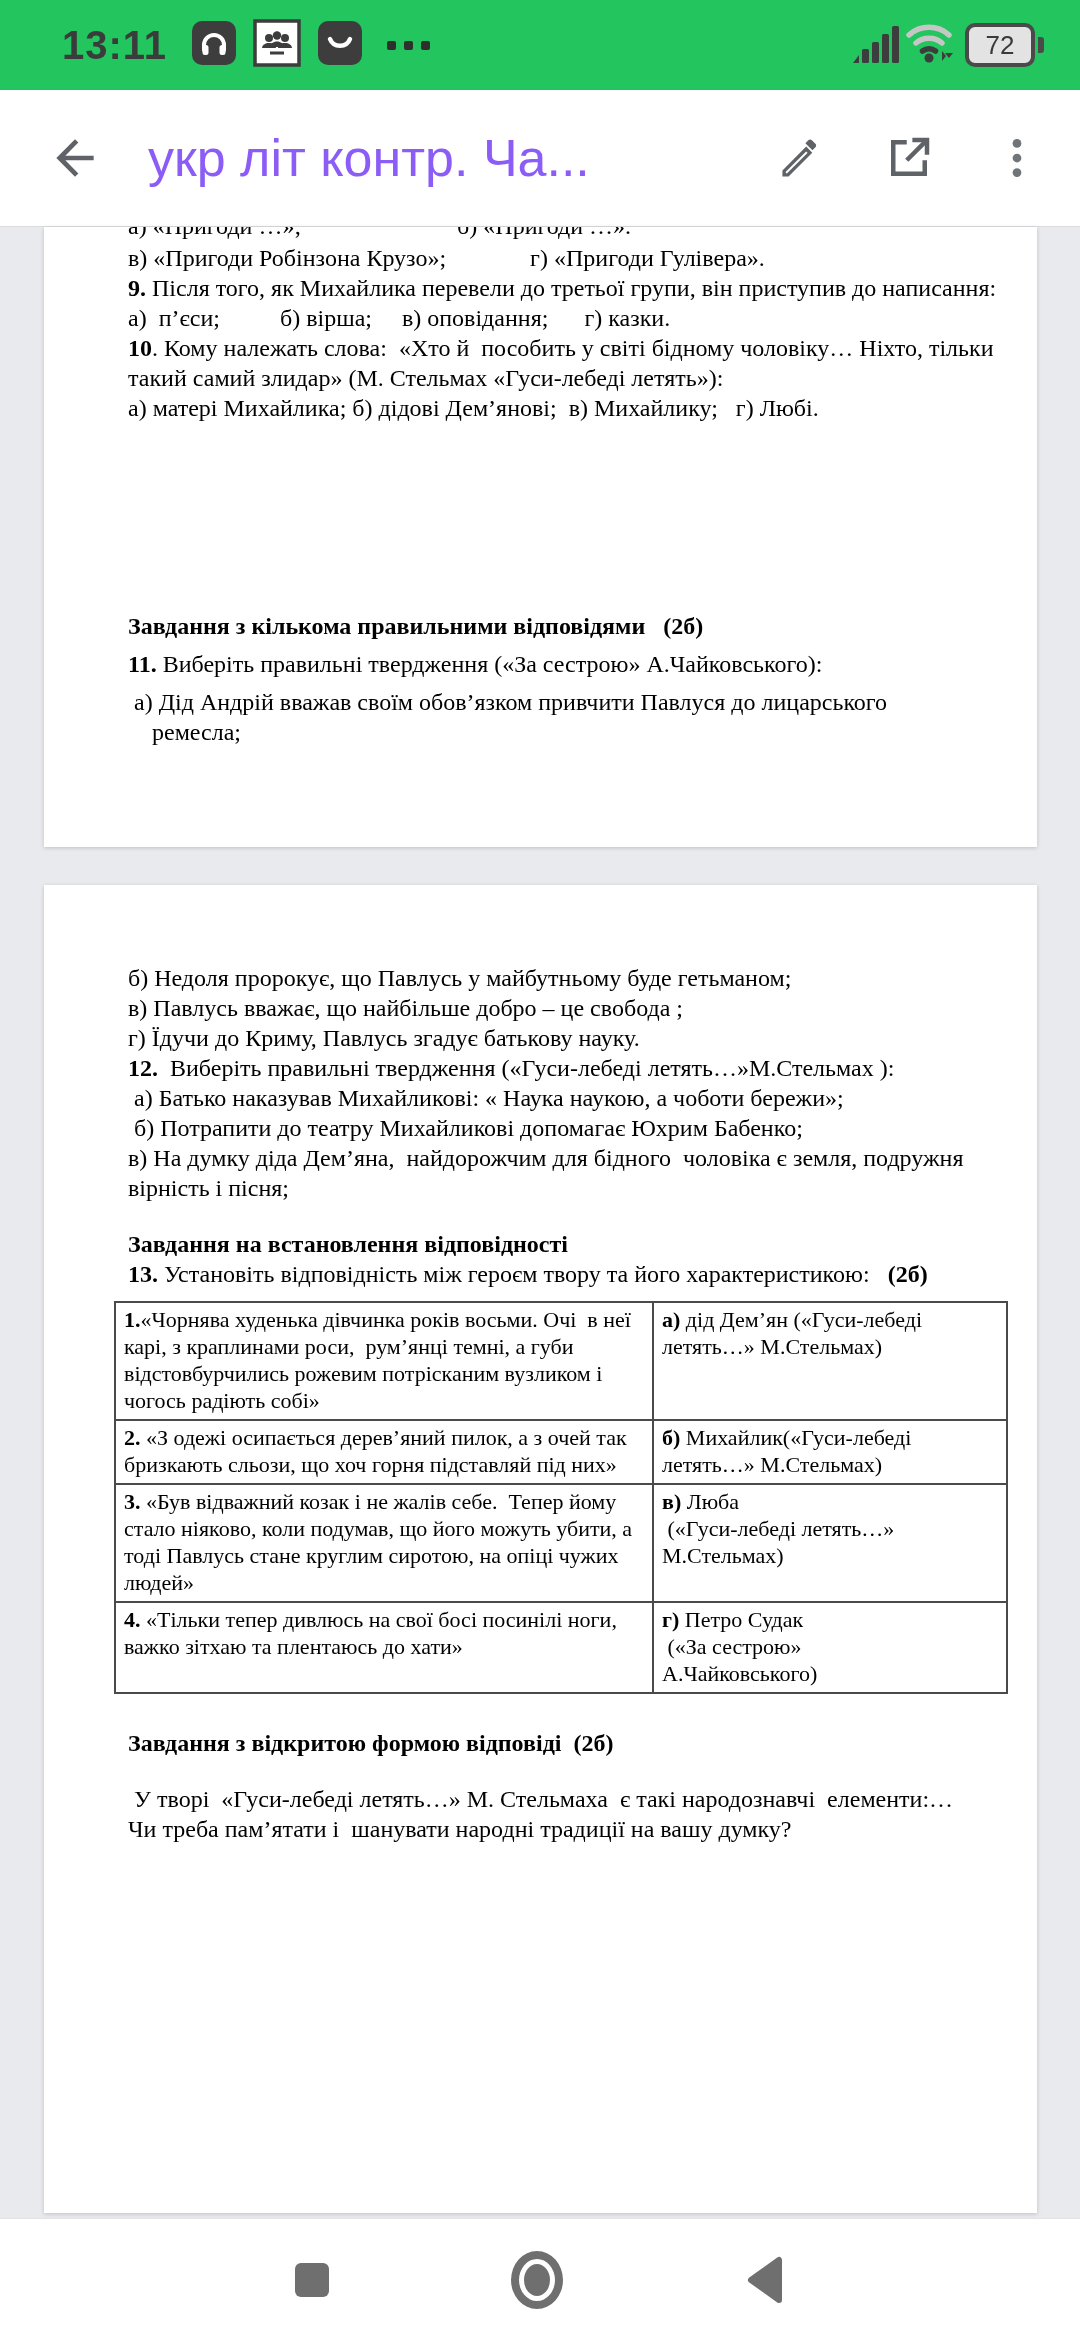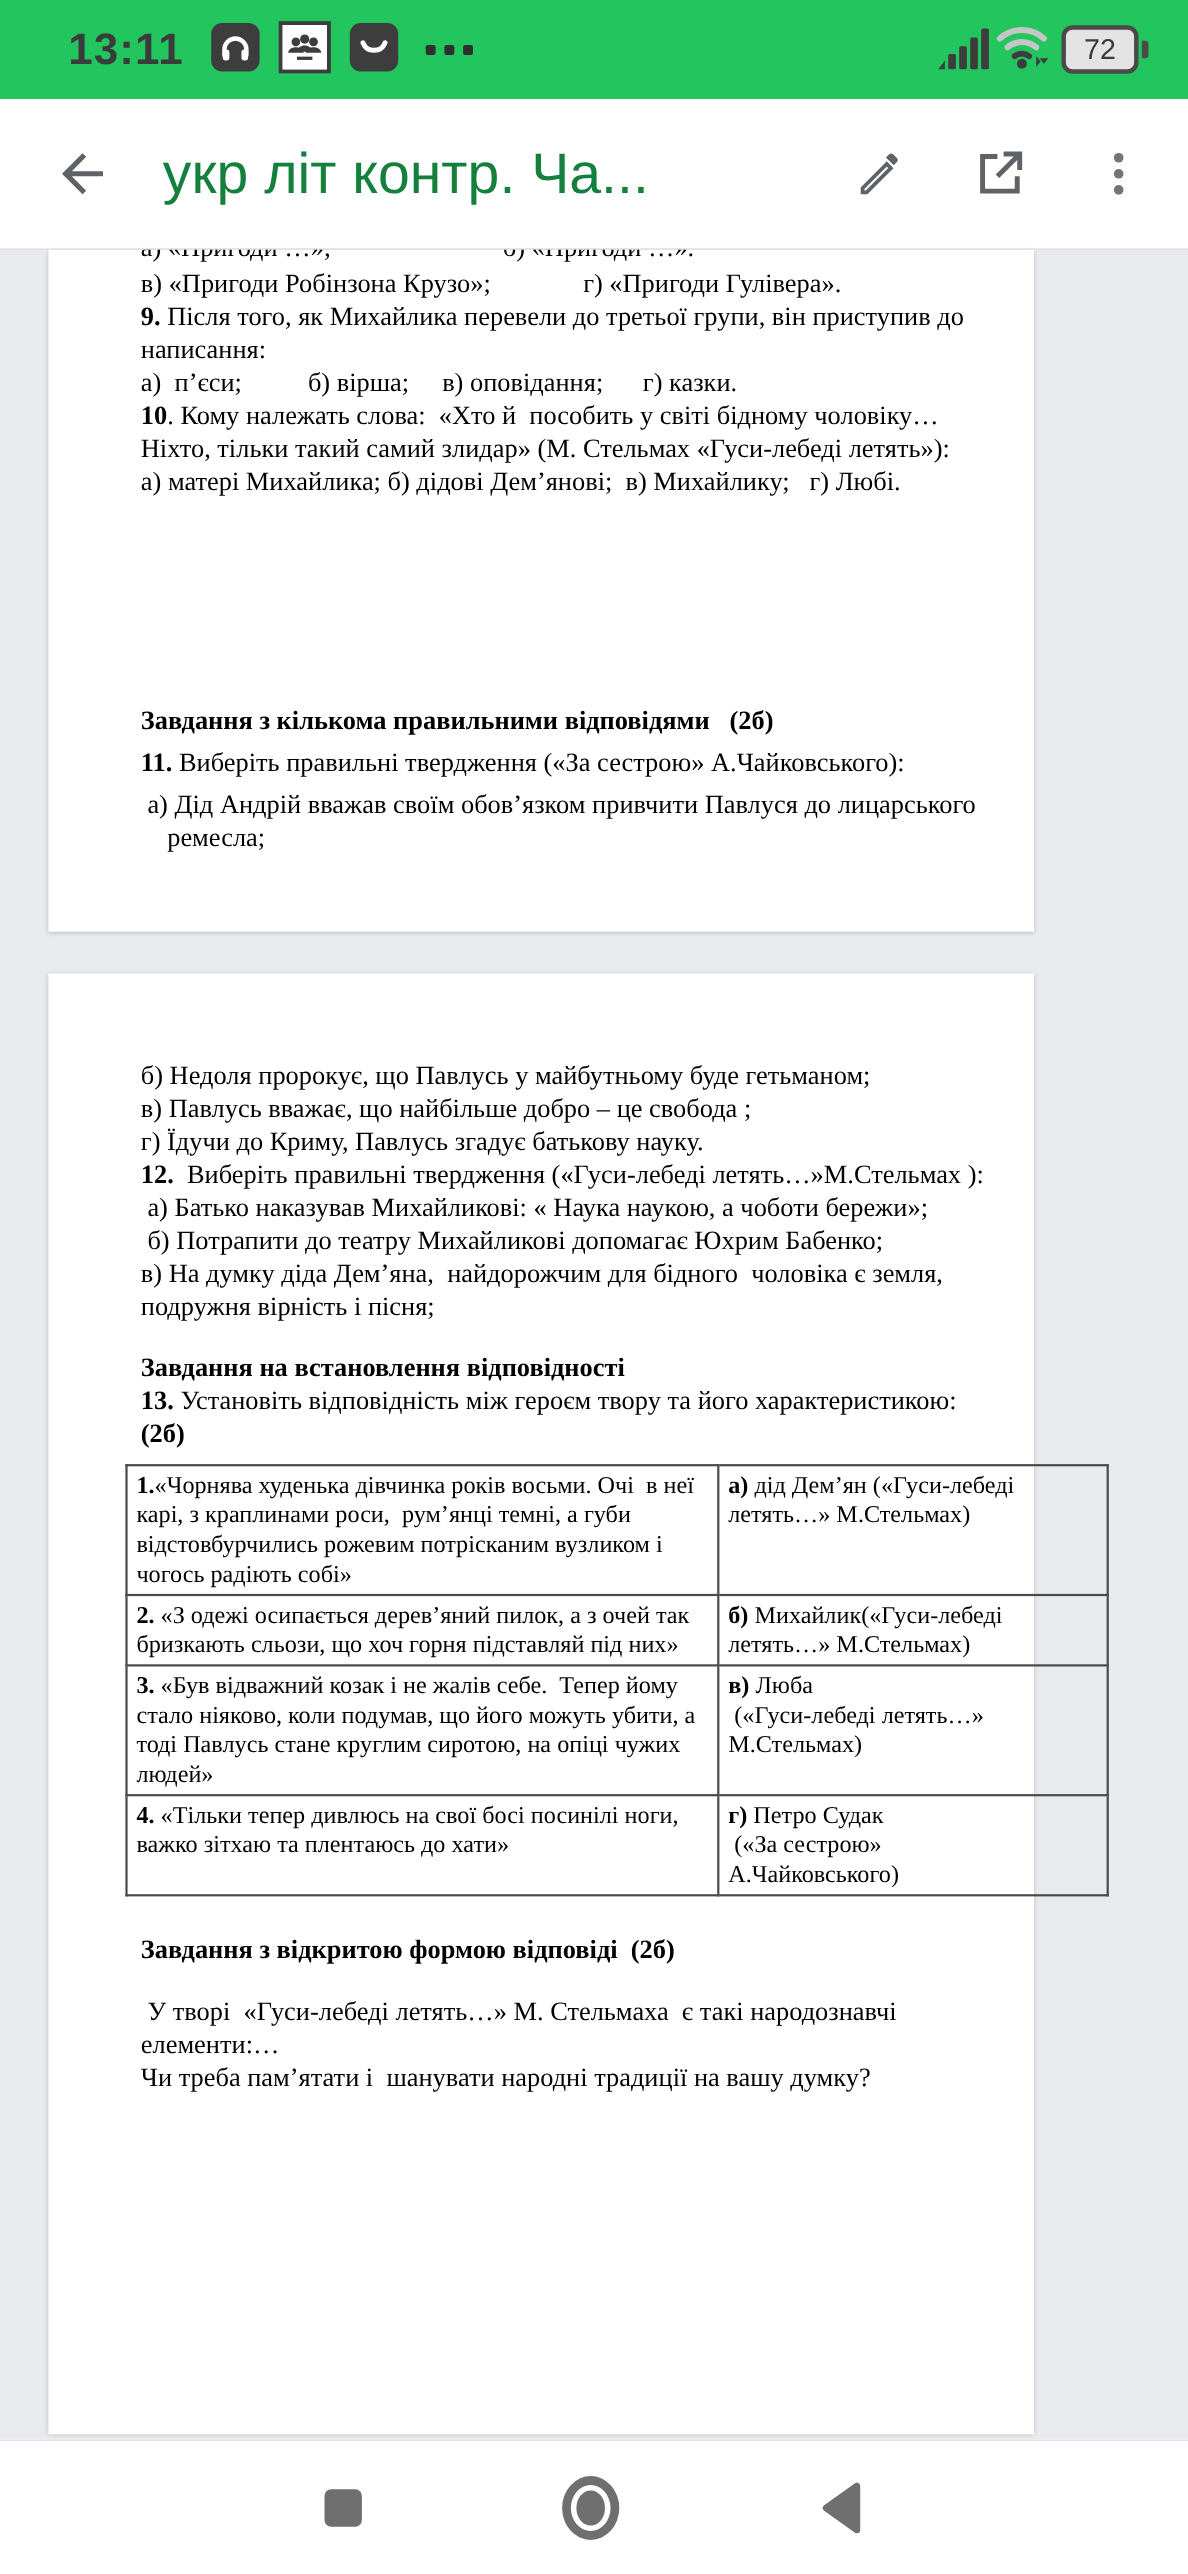--- a/index.html
+++ b/index.html
@@ -28,32 +28,32 @@
   }
   .battery-body span{font-size:26px;color:#3a3a3a;font-weight:400;}
   .battery-nub{width:6px;height:16px;background:#4a4a4a;border-radius:0 3px 3px 0;margin-left:3px;}
   
   .app-bar{
     position:absolute;top:90px;left:0;width:1080px;height:136px;
     display:flex;align-items:center;box-sizing:border-box;padding:0 30px 0 42px;
     background:#fff;
   }
   .app-title{
-    font-size:52px;color:#15803d;margin-left:40px;flex:1;
+    font-size:52px;color:#8b5cf6;margin-left:40px;flex:1;
     white-space:nowrap;overflow:hidden;font-family:"Liberation Sans",sans-serif;
   }
   .ab-btn{width:66px;height:66px;display:flex;align-items:center;justify-content:center;}
   .ab-actions{display:flex;align-items:center;gap:42px;}
   
   .doc-area{
     position:absolute;top:226px;left:0;width:1080px;height:1992px;
     background:#e9eaee;border-top:1px solid #dcdcdf;box-sizing:border-box;
   }
   .page{
-    position:absolute;left:44px;width:896px;background:#ffffff;
+    position:absolute;left:44px;width:993px;background:#ffffff;
     box-shadow:0 1px 4px rgba(0,0,0,0.18);
     box-sizing:border-box;
   }
   .page1{top:0;height:620px;padding:0 40px 0 84px;}
   .page2{top:658px;height:1328px;padding:78px 40px 0 84px;}
   .doc-line,.doc-par{
     font-family:"Liberation Serif",serif;font-size:24px;line-height:30px;
     color:#000;white-space:pre-wrap;
   }
   .doc-par{white-space:pre-wrap;}

